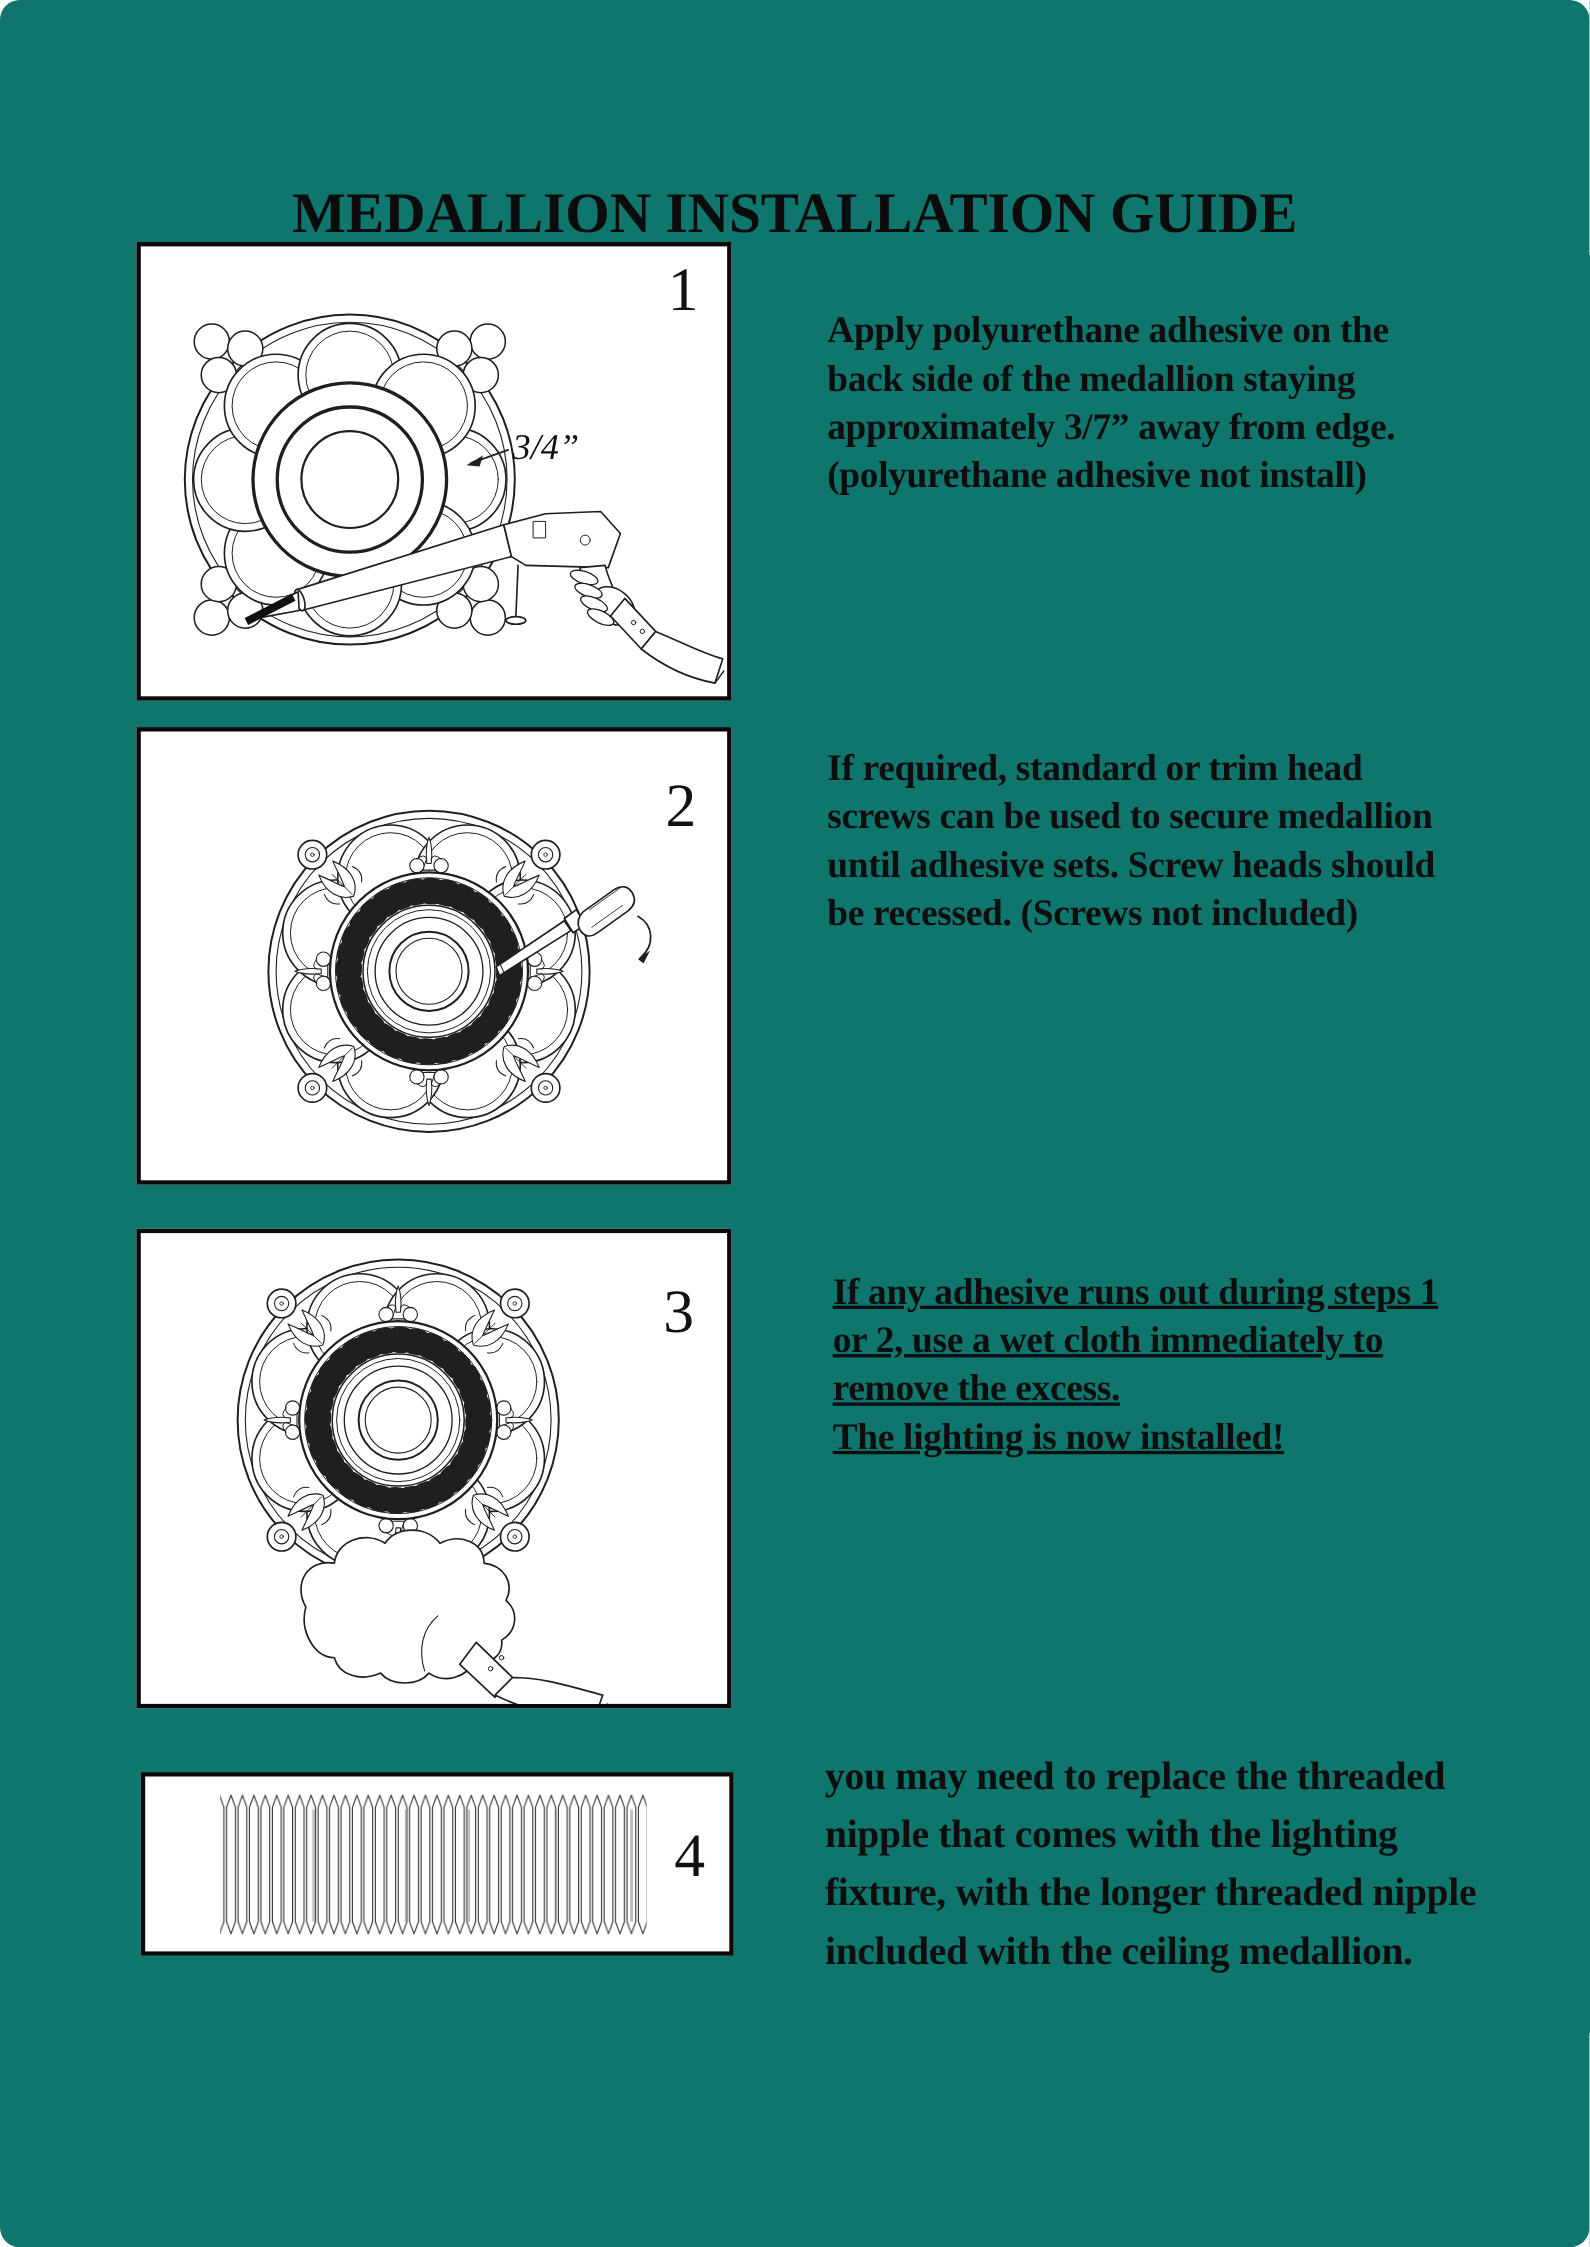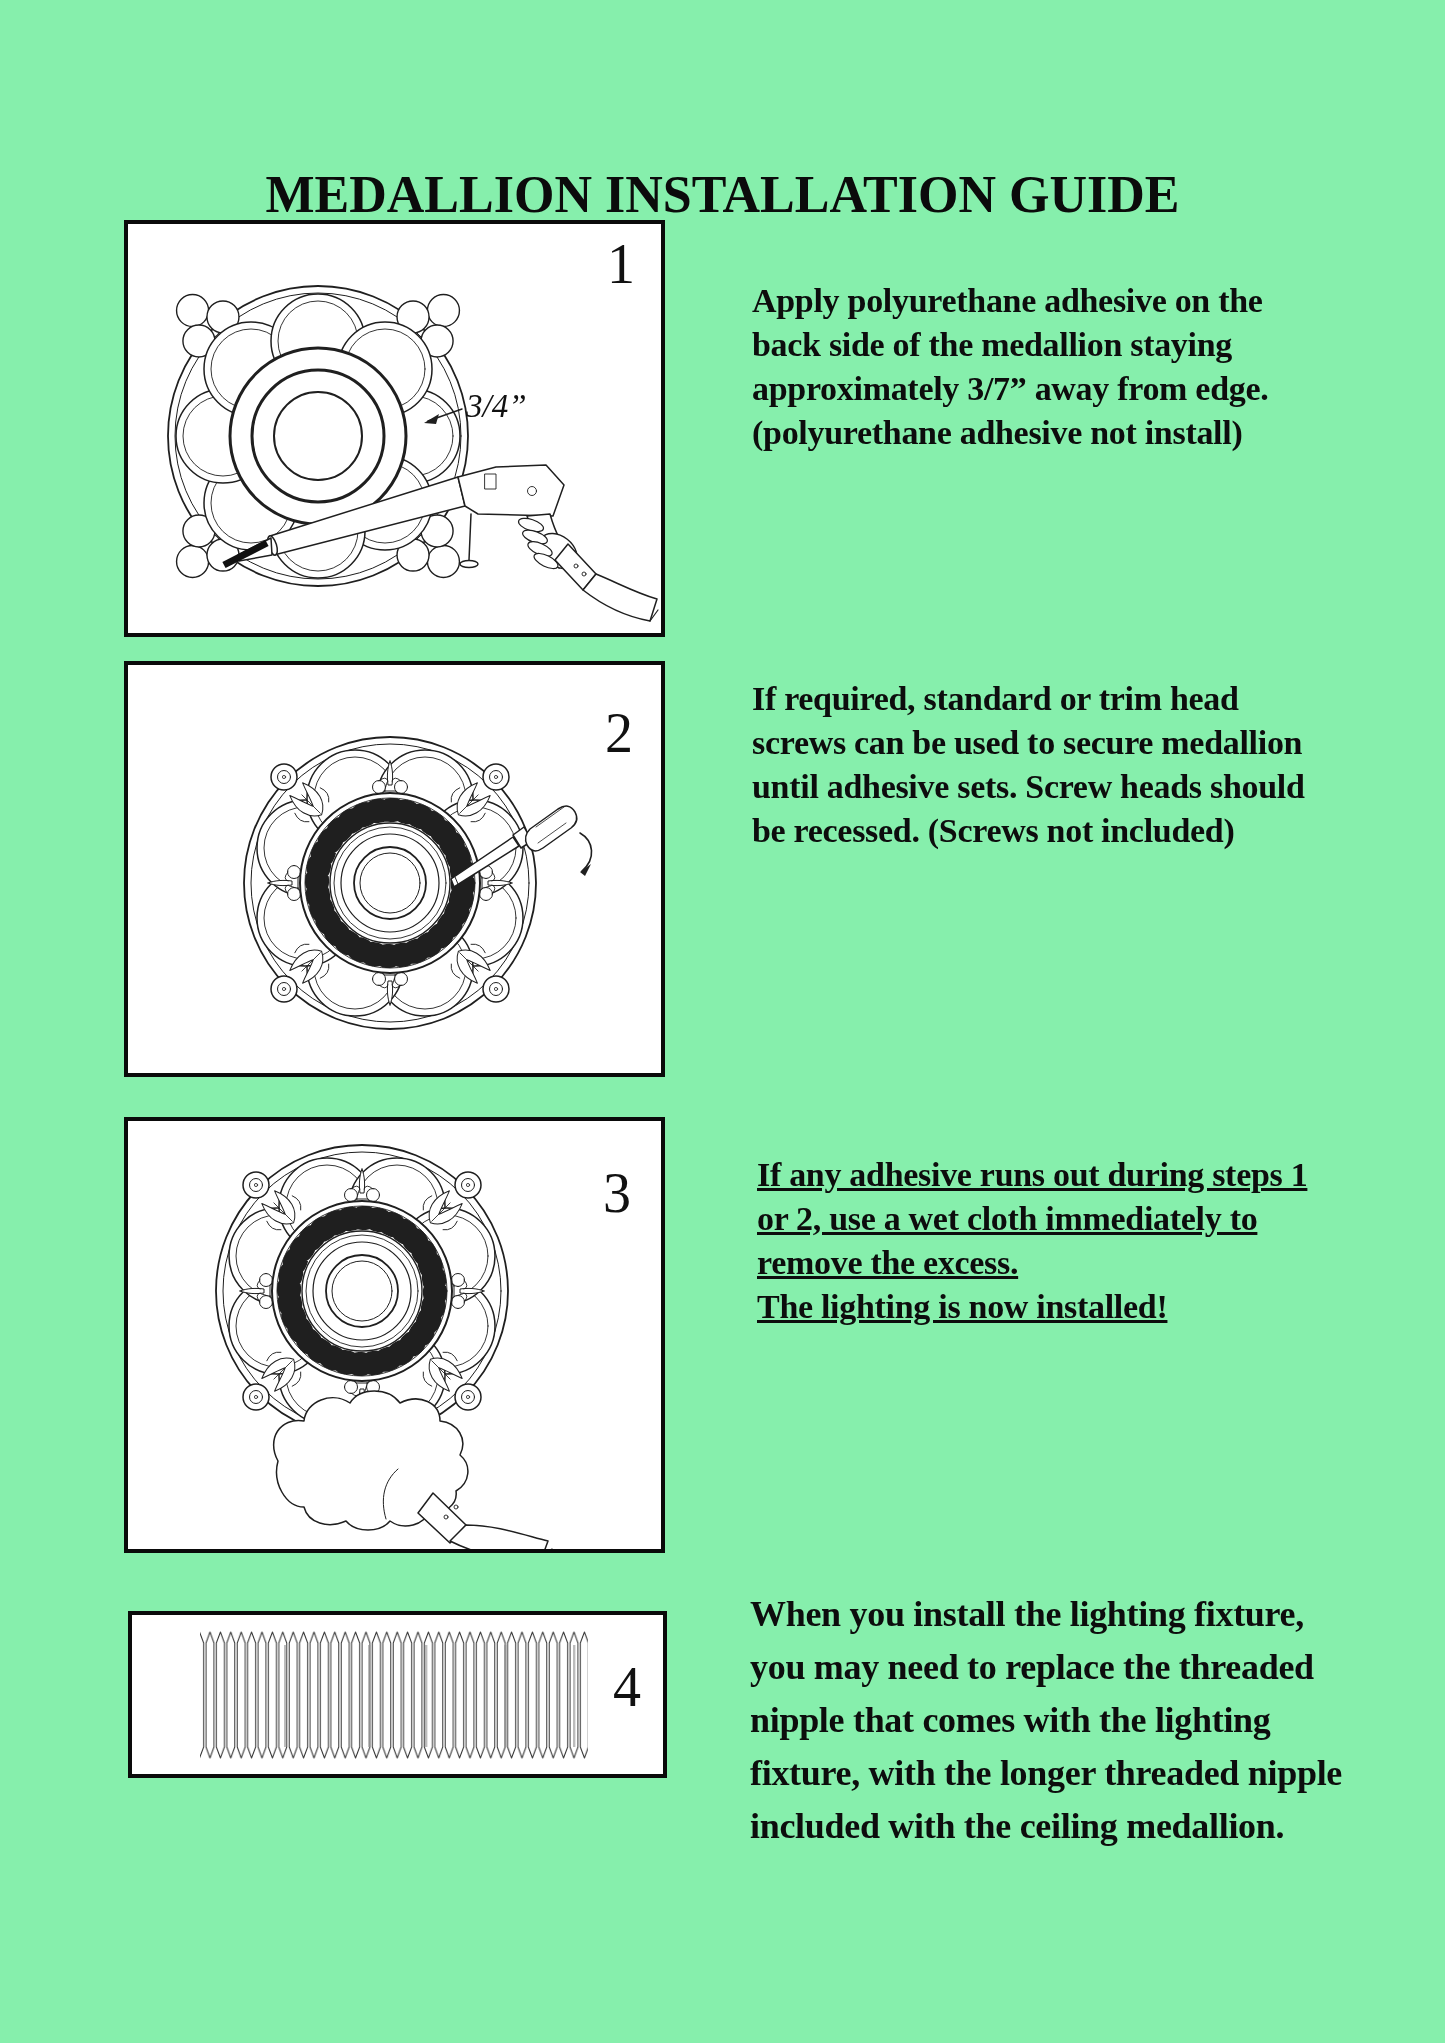--- a/index.html
+++ b/index.html
@@ -1,18 +1,18 @@
 <!DOCTYPE html>
 <html><head>
 <meta charset="utf-8">
 <style>
   html,body{margin:0;padding:0;background:#ffffff;}
   .page{
-    position:relative;width:1445px;height:2043px;background:#86efac;
-    font-family:"Liberation Serif","DejaVu Serif",serif;color:#0d0d0d;overflow:hidden;
+    position:relative;width:1445px;height:2043px;background:#0f766e;
+    font-family:"Liberation Serif","DejaVu Serif",serif;color:#0d0d0d;overflow:hidden;border-radius:18px;
   }
   .title{
     position:absolute;left:0;top:130px;width:1445px;text-align:center;
     font-size:52px;font-weight:700;letter-spacing:0px;color:#0b0b0b;white-space:nowrap;
   }
   .figbox{position:absolute;border:4px solid #0a0a0a;background:#fff;box-sizing:border-box;}
   .box1{left:124px;top:220px;width:541px;height:417px;}
   .box2{left:124px;top:661px;width:541px;height:416px;}
   .box3{left:124px;top:1117px;width:541px;height:436px;}
   .box4{left:128px;top:1611px;width:539px;height:167px;}
@@ -242,20 +242,19 @@
   </div>
 
   <div class="textblock t3">
     <div>If any adhesive runs out during steps 1</div>
     <div>or 2, use a wet cloth immediately to</div>
     <div>remove the excess.</div>
     <div>The lighting is now installed!</div>
   </div>
 
   <div class="textblock t4">
-    <div>When you install the lighting fixture,</div>
     <div>you may need to replace the threaded</div>
     <div>nipple that comes with the lighting</div>
     <div>fixture, with the longer threaded nipple</div>
     <div>included with the ceiling medallion.</div>
   </div>
 
 </div>
 
 </body></html>

